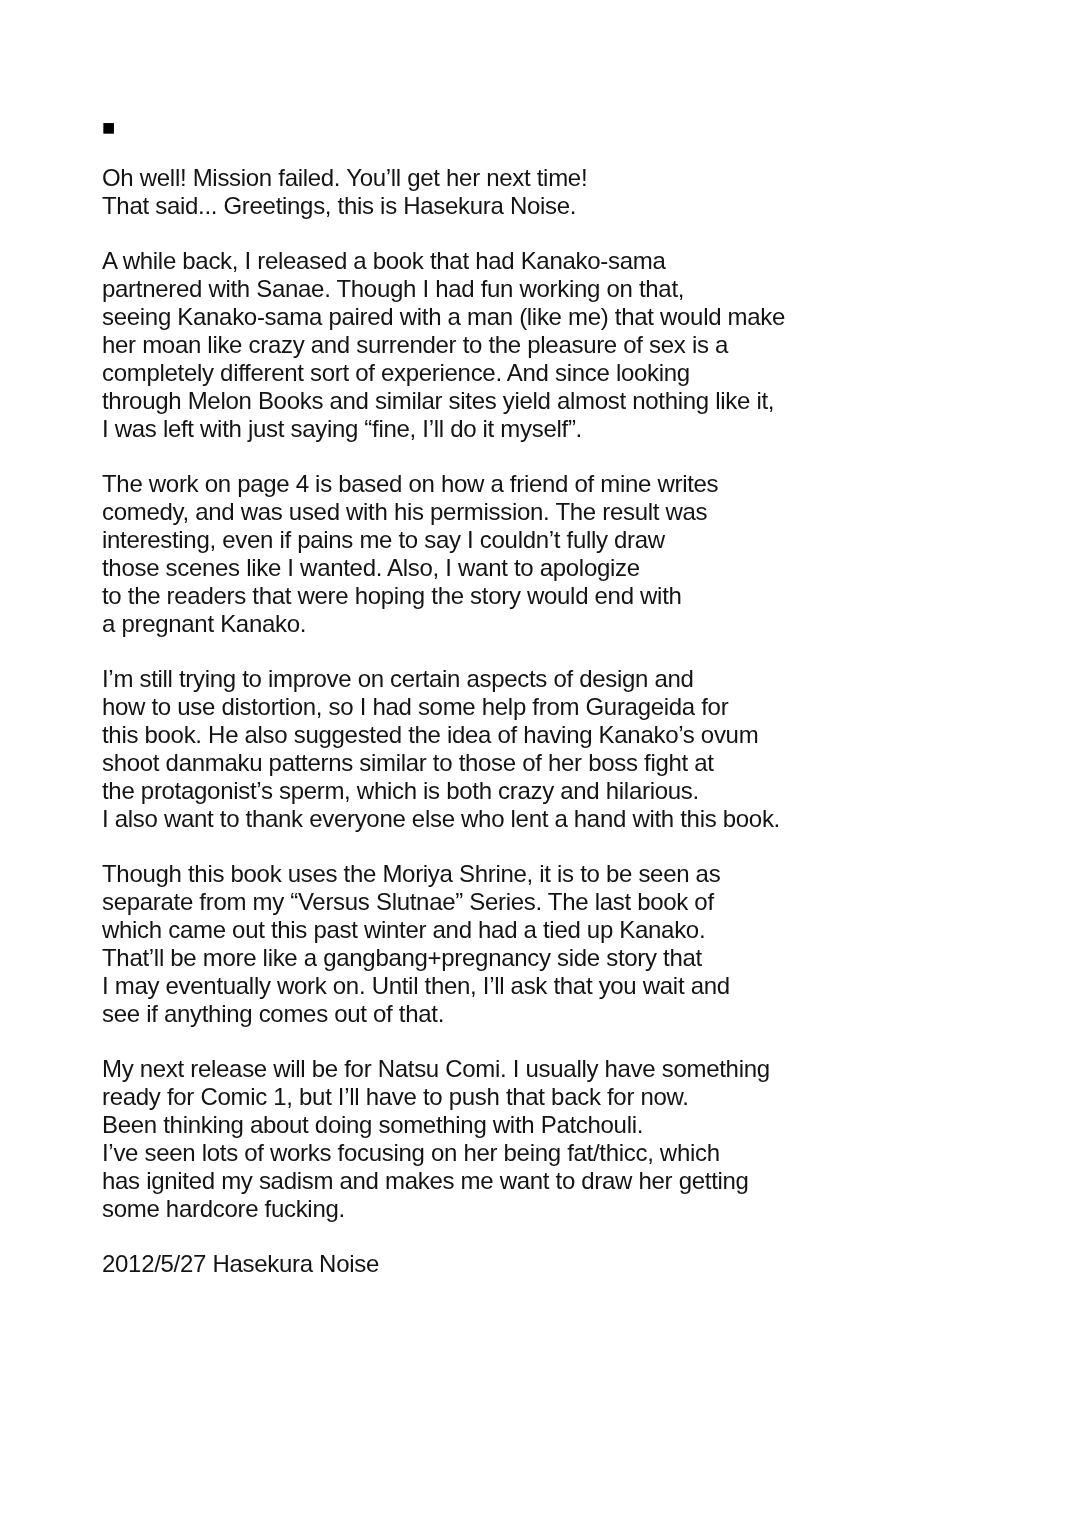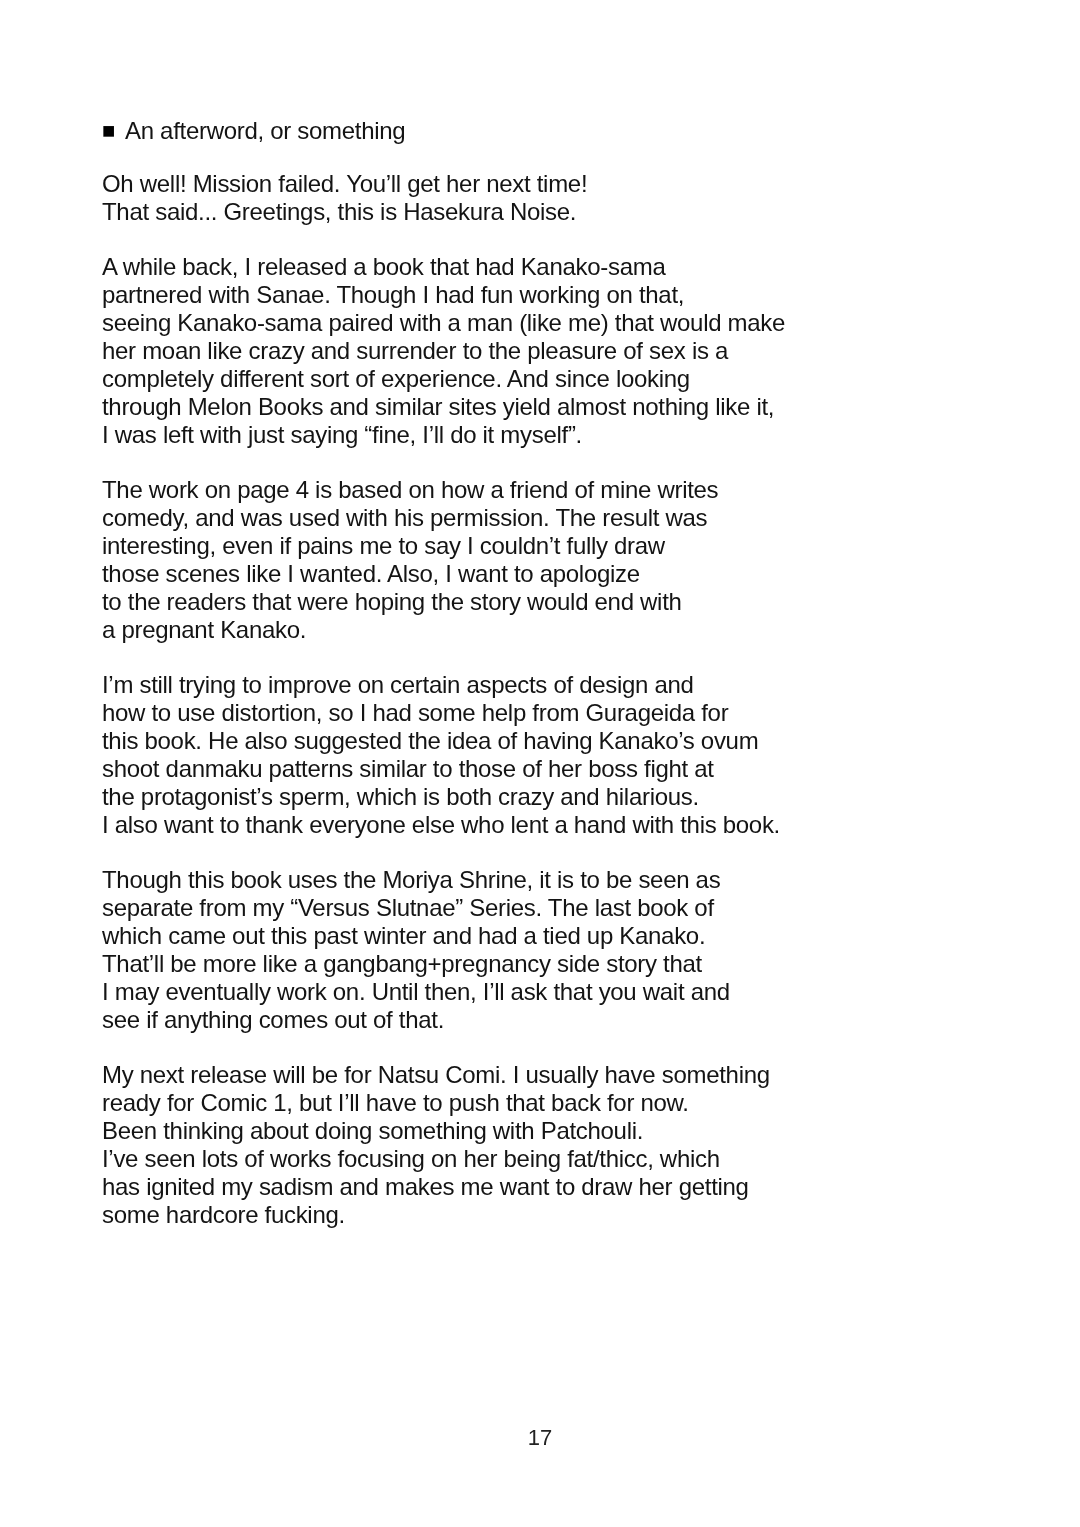--- a/index.html
+++ b/index.html
@@ -63,21 +63,20 @@
   }
 </style>
 </head>
 <body>
 
 <div class="page">
   <div class="content">
 
     <h1 class="heading">
         <span class="bullet">■</span>
-        <span>An afterword, or something</span>
       </h1>
 
     <p class="para">Oh well! Mission failed. You’ll get her next time!
 That said... Greetings, this is Hasekura Noise.</p>
 
     <p class="para">A while back, I released a book that had Kanako-sama
 partnered with Sanae. Though I had fun working on that,
 seeing Kanako-sama paired with a man (like me) that would make
 her moan like crazy and surrender to the pleasure of sex is a
 completely different sort of experience. And since looking
@@ -105,17 +104,17 @@
 I may eventually work on. Until then, I’ll ask that you wait and
 see if anything comes out of that.</p>
 
     <p class="para">My next release will be for Natsu Comi. I usually have something
 ready for Comic 1, but I’ll have to push that back for now.
 Been thinking about doing something with Patchouli.
 I’ve seen lots of works focusing on her being fat/thicc, which
 has ignited my sadism and makes me want to draw her getting
 some hardcore fucking.</p>
 
+    <p class="signature">2012/5/27 Hasekura Noise</p>
 
   </div>
 
-  <div class="page-number">17</div>
 </div>
 
 </body></html>

